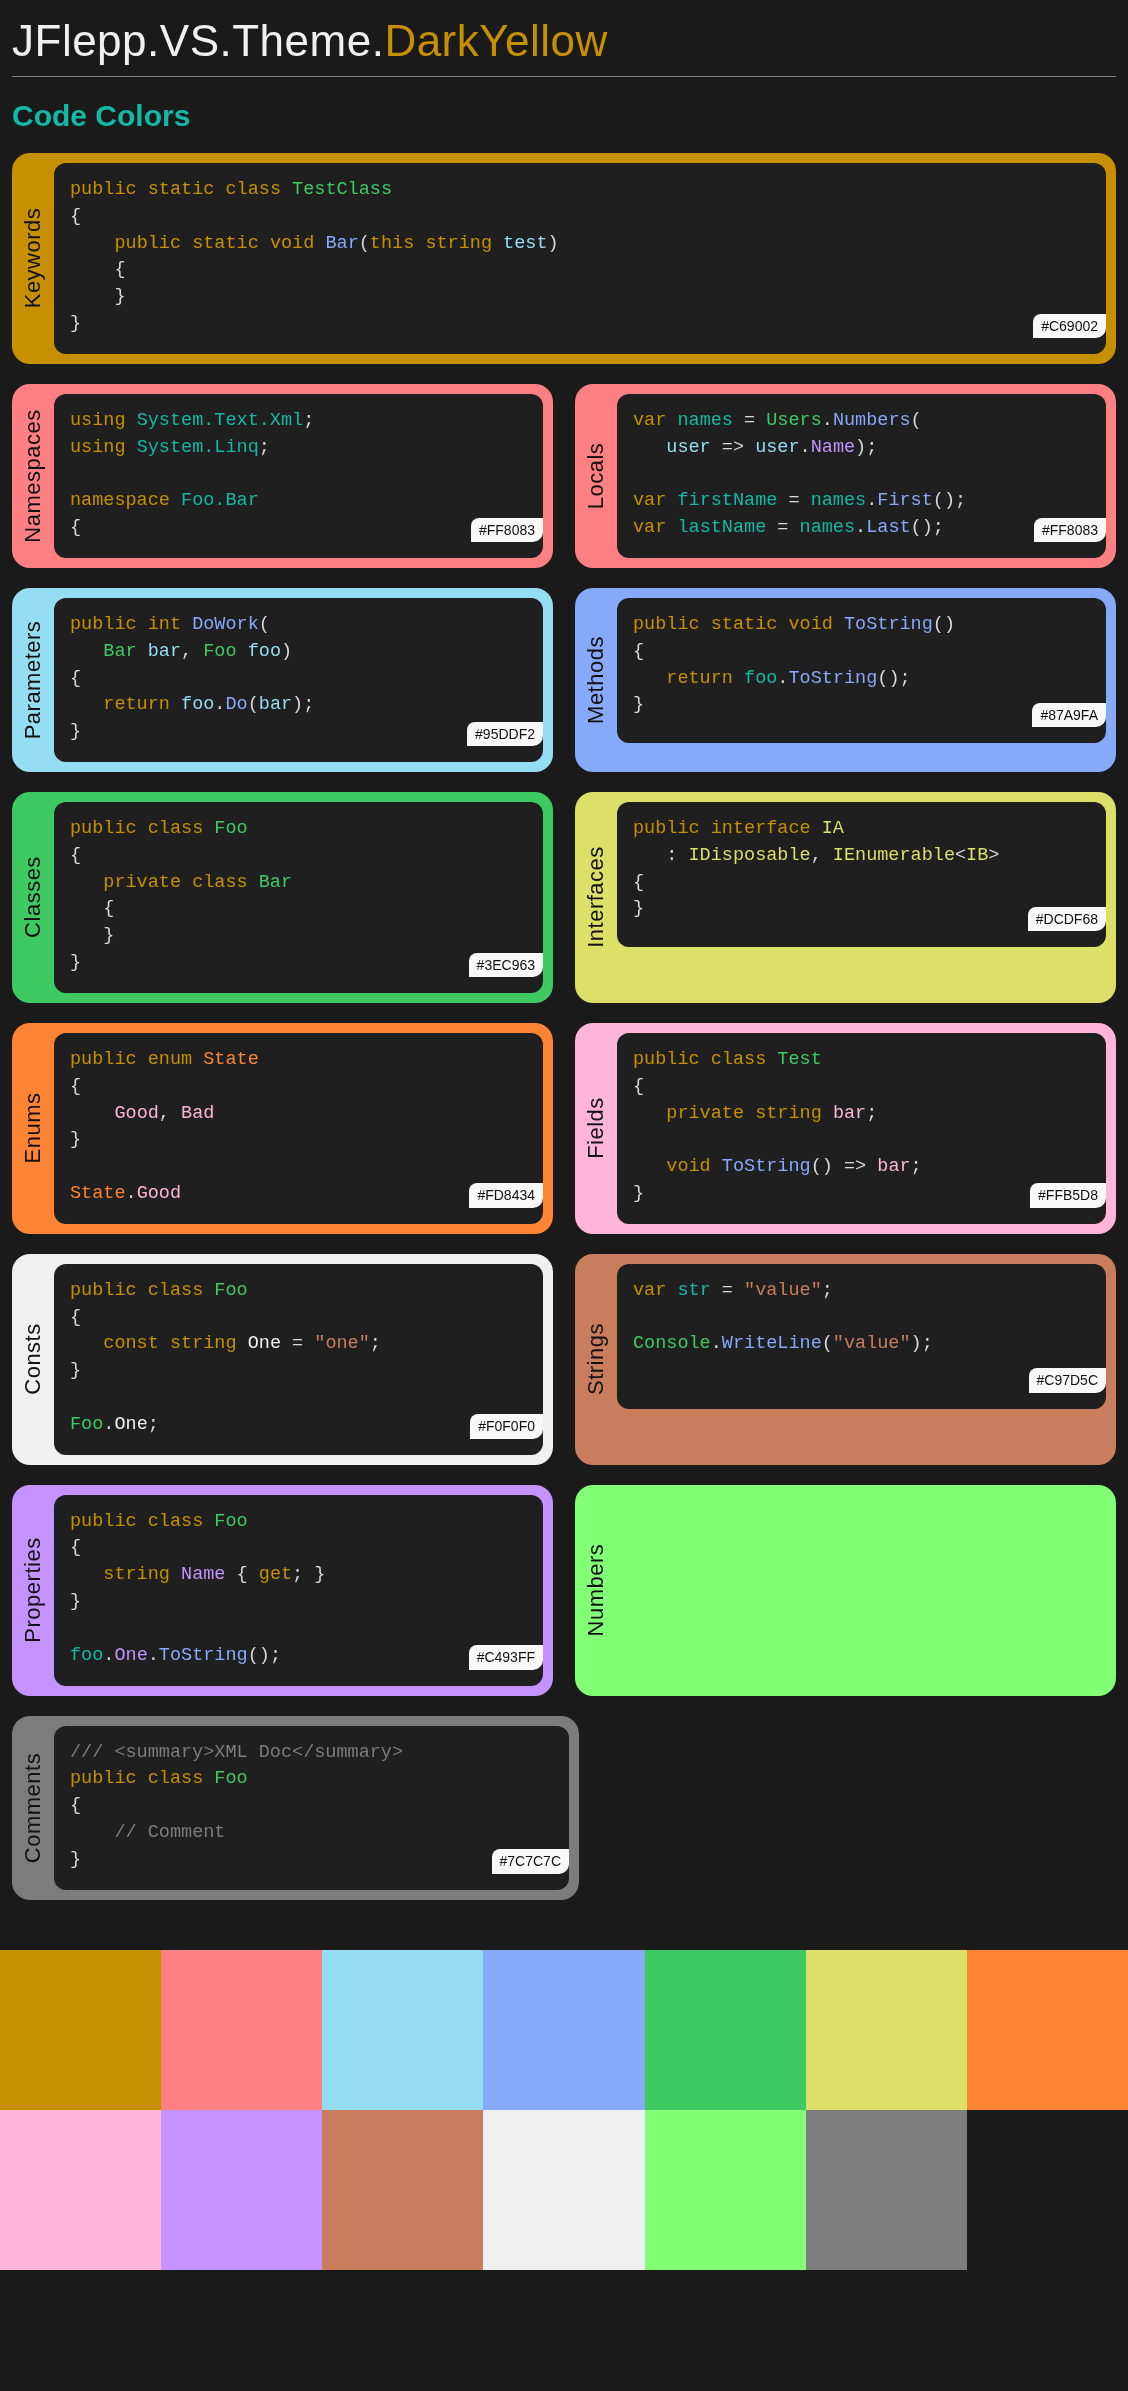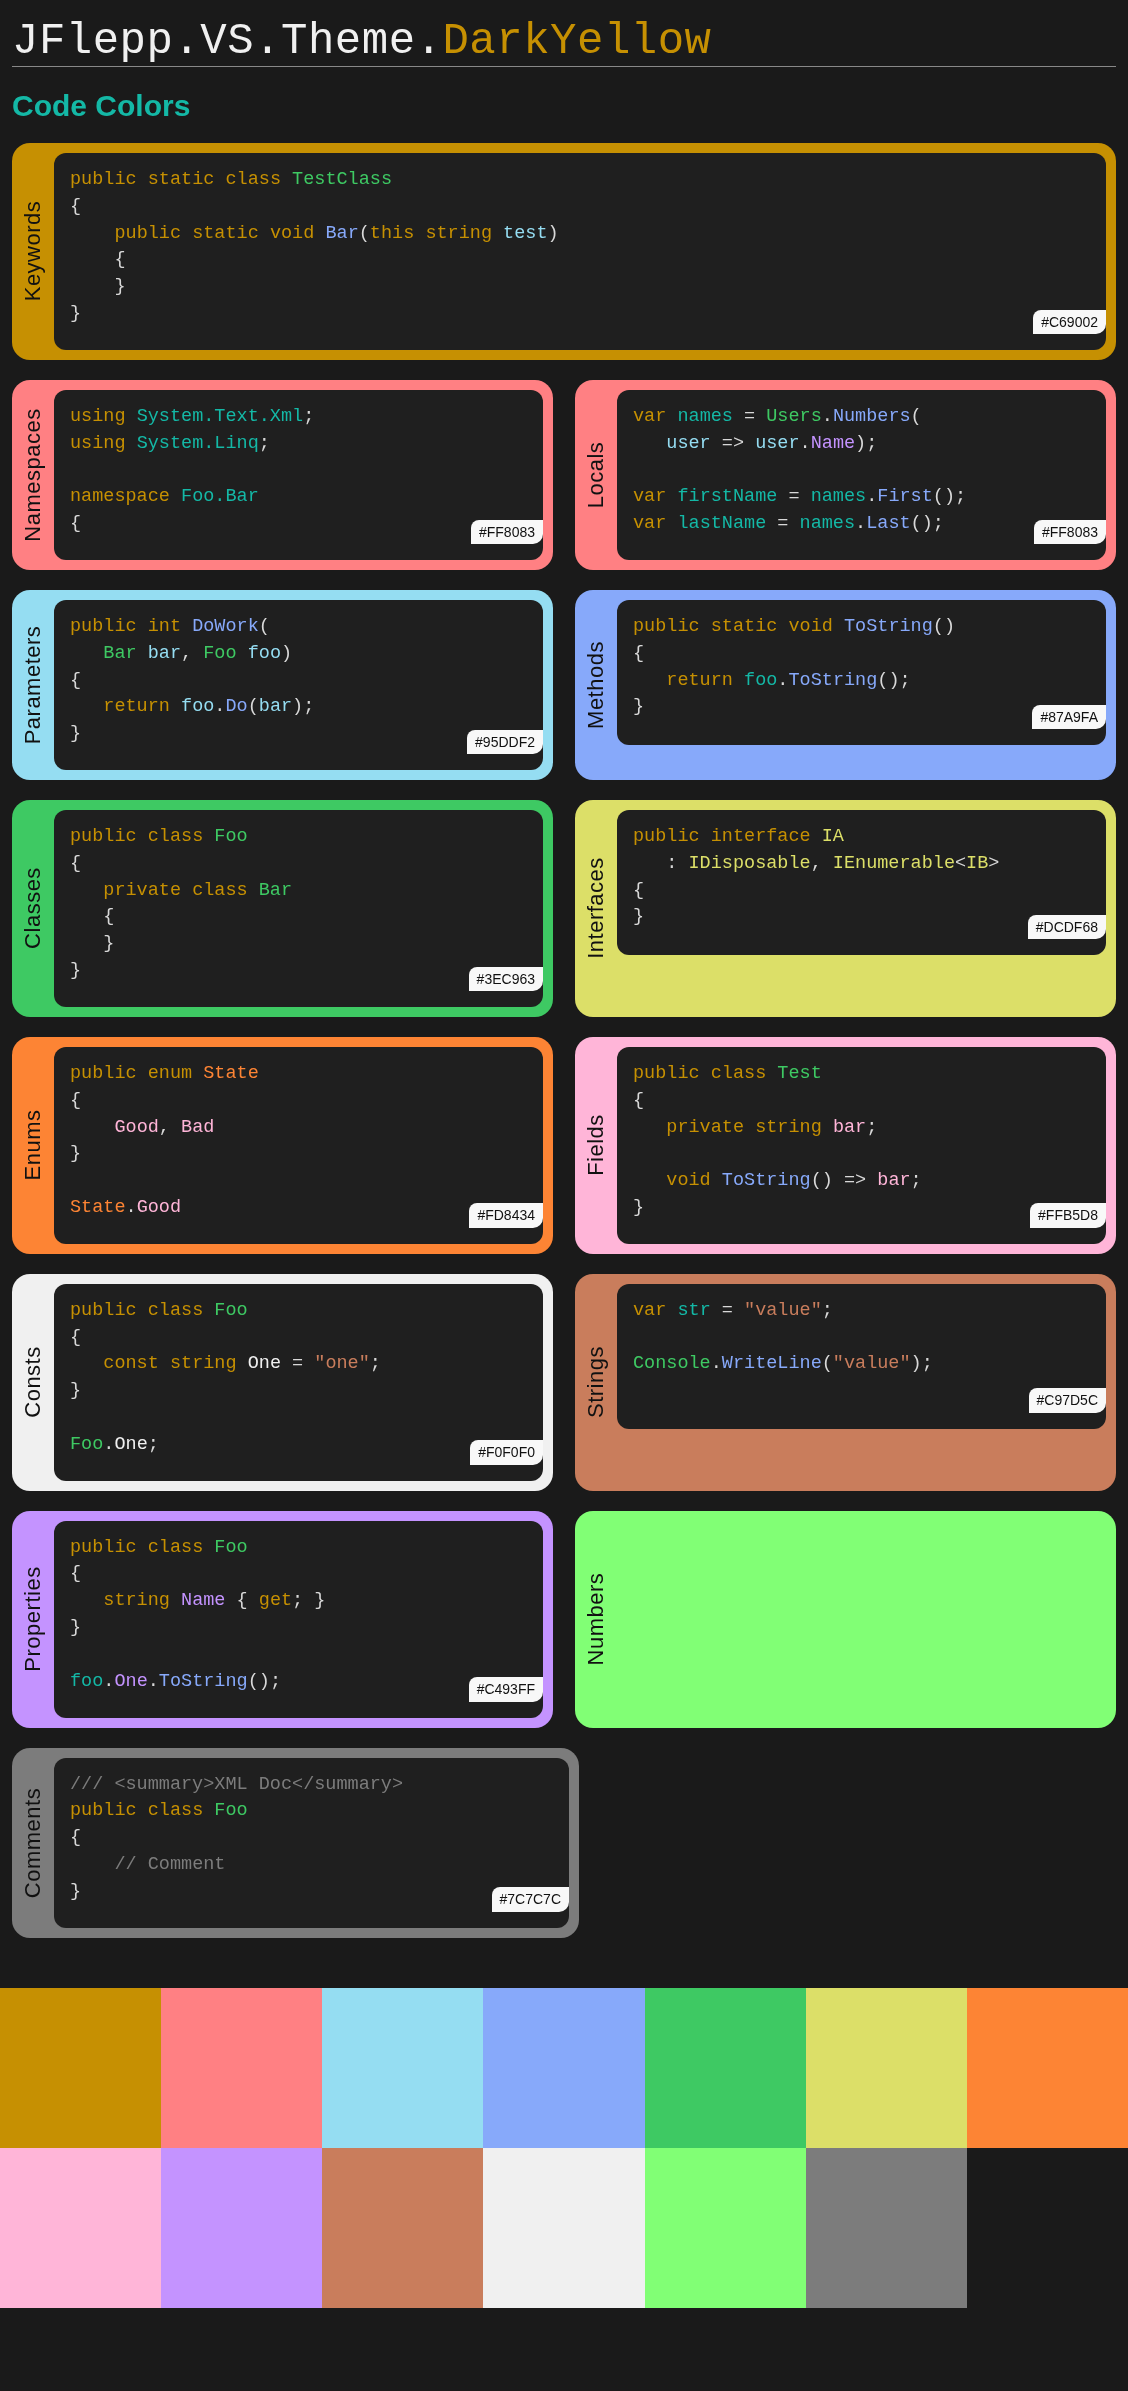--- a/index.html
+++ b/index.html
@@ -8,22 +8,22 @@
     color: #e0e0e0;
     font-family: "Helvetica Neue", Arial, sans-serif;
     width: 1128px;
     padding: 16px 12px 0 12px;
   }
   .title {
     font-size: 44px;
     font-weight: 300;
     letter-spacing: 0.5px;
     border-bottom: 1px solid #888;
+    padding-bottom: 10px;
     margin-bottom: 22px;
-    font-family: Liberation Mono, monospace;
   }
   .title .white { color: #f0f0f0; }
   .title .yellow { color: #c69002; }
   .subtitle {
     font-size: 30px;
     font-weight: 700;
     color: #14b8a6;
     margin-bottom: 20px;
   }
   .card {
@@ -41,21 +41,21 @@
     transform-origin: center;
     font-size: 22px;
     font-weight: 400;
     color: #111;
     white-space: nowrap;
     letter-spacing: 0.5px;
   }
   .card .codebox {
     background: #1f1f1f;
     border-radius: 12px;
-    padding: 14px 16px 22px 16px;
+    padding: 14px 16px 16px 16px;
     min-height: 145px;
     position: relative;
     font-family: "Consolas","Menlo","Courier New",monospace;
     font-size: 18.5px;
     line-height: 1.45;
     white-space: pre;
     color: #d0d0d0;
   }
   .card .hex {
     position: absolute;

